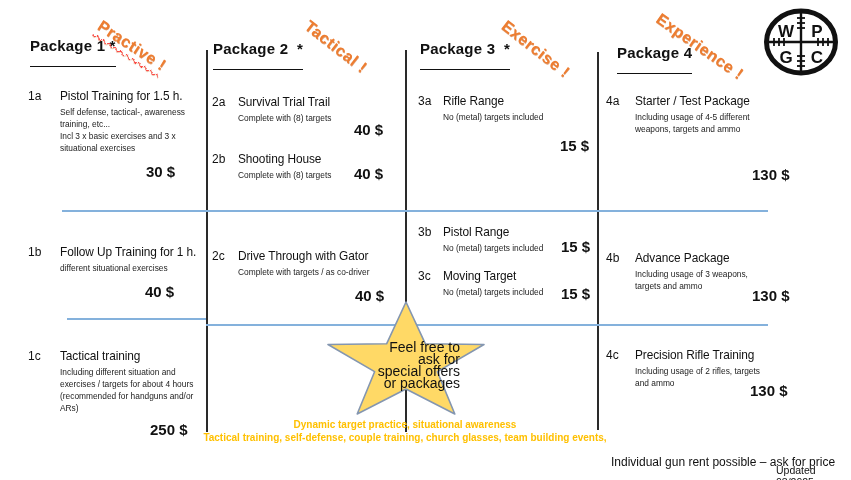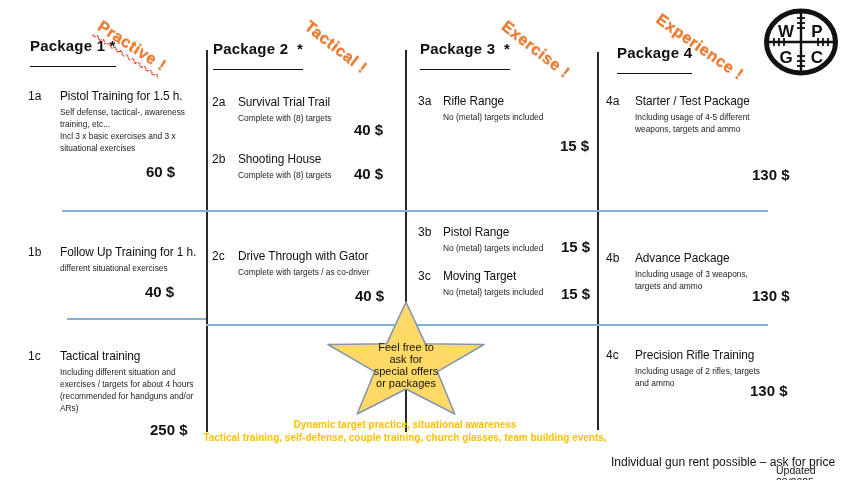--- a/index.html
+++ b/index.html
@@ -42,22 +42,22 @@
   .i3a{left:418px;top:92px;width:176px}.i3b{left:418px;top:223px;width:176px}.i3c{left:418px;top:267px;width:176px}
   .i4a{left:606px;top:92px;width:212px}.i4b{left:606px;top:249px;width:212px}.i4c{left:606px;top:346px;width:212px}
 
   .i1a .iprice{left:118px;top:76px}.i1b .iprice{left:117px;top:40px}.i1c .iprice{left:122px;top:74px}
   .i2a .iprice{left:142px;top:28px}.i2b .iprice{left:142px;top:15px}.i2c .iprice{left:143px;top:40px}
   .i3a .iprice{left:142px;top:45px}.i3b .iprice{left:143px;top:15px}.i3c .iprice{left:143px;top:18px}
   .i4a .iprice{left:146px;top:74px}.i4b .iprice{left:146px;top:38px}.i4c .iprice{left:144px;top:36px}
 
   
   .star{position:absolute;left:327px;top:301px;width:158px;height:114px;}
-  .star-text{position:absolute;left:352px;top:341px;width:108px;text-align:center;
-             font-size:11px;line-height:12px;white-space:pre-line;color:#111;}
+  .star-text{position:absolute;left:352px;top:341px;width:108px;text-align:right;
+             font-size:14px;line-height:12px;white-space:pre-line;color:#111;}
 
   
   .highlight{position:absolute;left:203px;top:419px;width:404px;text-align:center;
              font-size:10px;font-weight:700;color:#FFC000;line-height:12.5px;}
 
   
   .foot{position:absolute;font-size:12px;font-weight:400;line-height:13.5px;white-space:pre;}
   .fl{left:28px;top:453px}.fc{left:293px;top:455px;line-height:12.5px}.fr{left:611px;top:456px}
   .updated{position:absolute;left:776px;top:464px;font-size:10.5px;font-weight:400;}
 
@@ -110,21 +110,21 @@
 
   <div class="item c1 i1a">
     <span class="iid">1a</span>
     <div class="ibody">
       <div class="ititle">Pistol Training for 1.5 h.</div>
       <div class="idesc">Self defense, tactical-, awareness
 training, etc...
 Incl 3 x basic exercises and 3 x
 situational exercises</div>
     </div>
-    <div class="iprice">60 $</div>
+    <div class="iprice">30 $</div>
   </div>
   <div class="item c1 i1b">
     <span class="iid">1b</span>
     <div class="ibody">
       <div class="ititle">Follow Up Training for 1 h.</div>
       <div class="idesc">different situational exercises</div>
     </div>
     <div class="iprice">40 $</div>
   </div>
   <div class="item c1 i1c">

